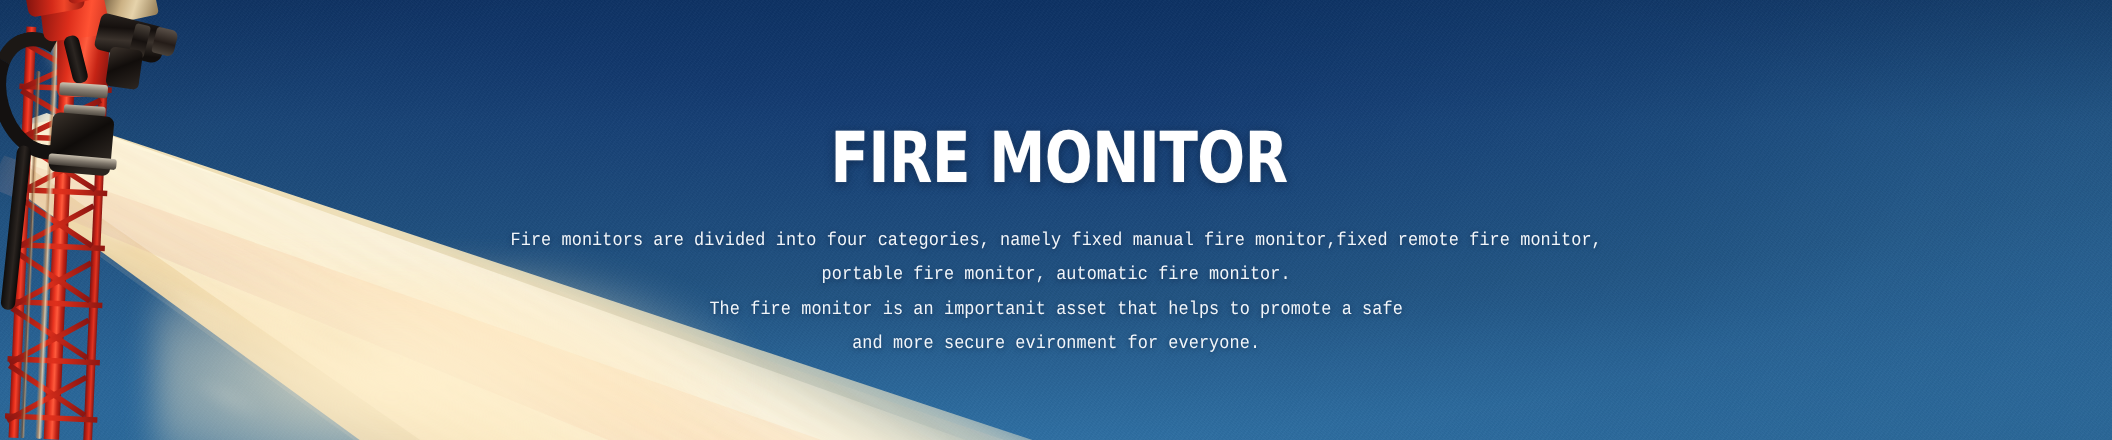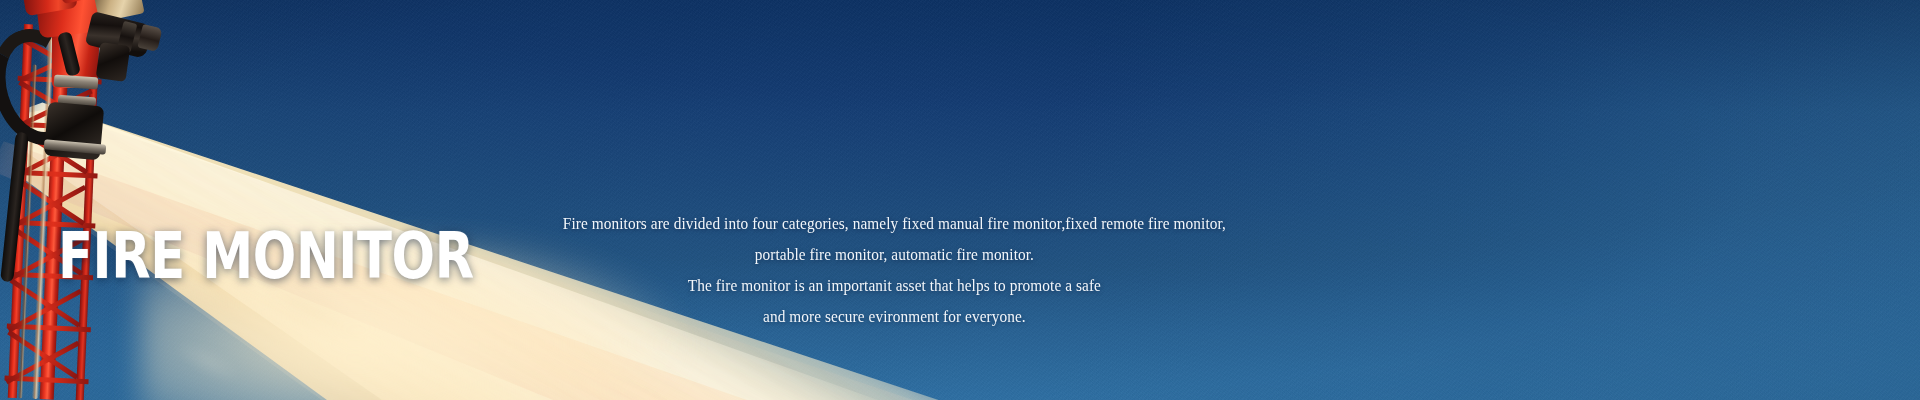--- a/index.html
+++ b/index.html
@@ -345,21 +345,21 @@
     border-radius:6px;
     transform:rotate(-14deg);
   }
 
   
   .content {
     position:absolute;
     left:0; top:0;
     width:1920px; height:400px;
     display:flex;
-    flex-direction:row;
+    flex-direction:column;
     align-items:center;
     justify-content:flex-start;
     padding-top:112px;
     z-index:20;
   }
 
   .banner-title {
     font-family:"DejaVu Sans", sans-serif;
     font-weight:bold;
     font-size:64px;
@@ -370,21 +370,21 @@
     transform-origin:center;
     text-shadow:0 2px 10px rgba(6,24,52,0.55), 0 0 2px rgba(255,255,255,0.25);
     white-space:nowrap;
     margin-left:6px;
   }
 
   .banner-desc {
     margin-top:28px;
     text-align:center;
     color:#f2f6fa;
-    font-family:Liberation Serif, serif;
+    font-family:Liberation Mono, monospace;
     font-size:17px;
     line-height:31px;
     font-weight:normal;
     letter-spacing:0.1px;
     text-shadow:0 1px 5px rgba(10,30,60,0.55);
   }
   .banner-desc .line {
     transform:scaleX(0.90);
     transform-origin:center;
     white-space:nowrap;

